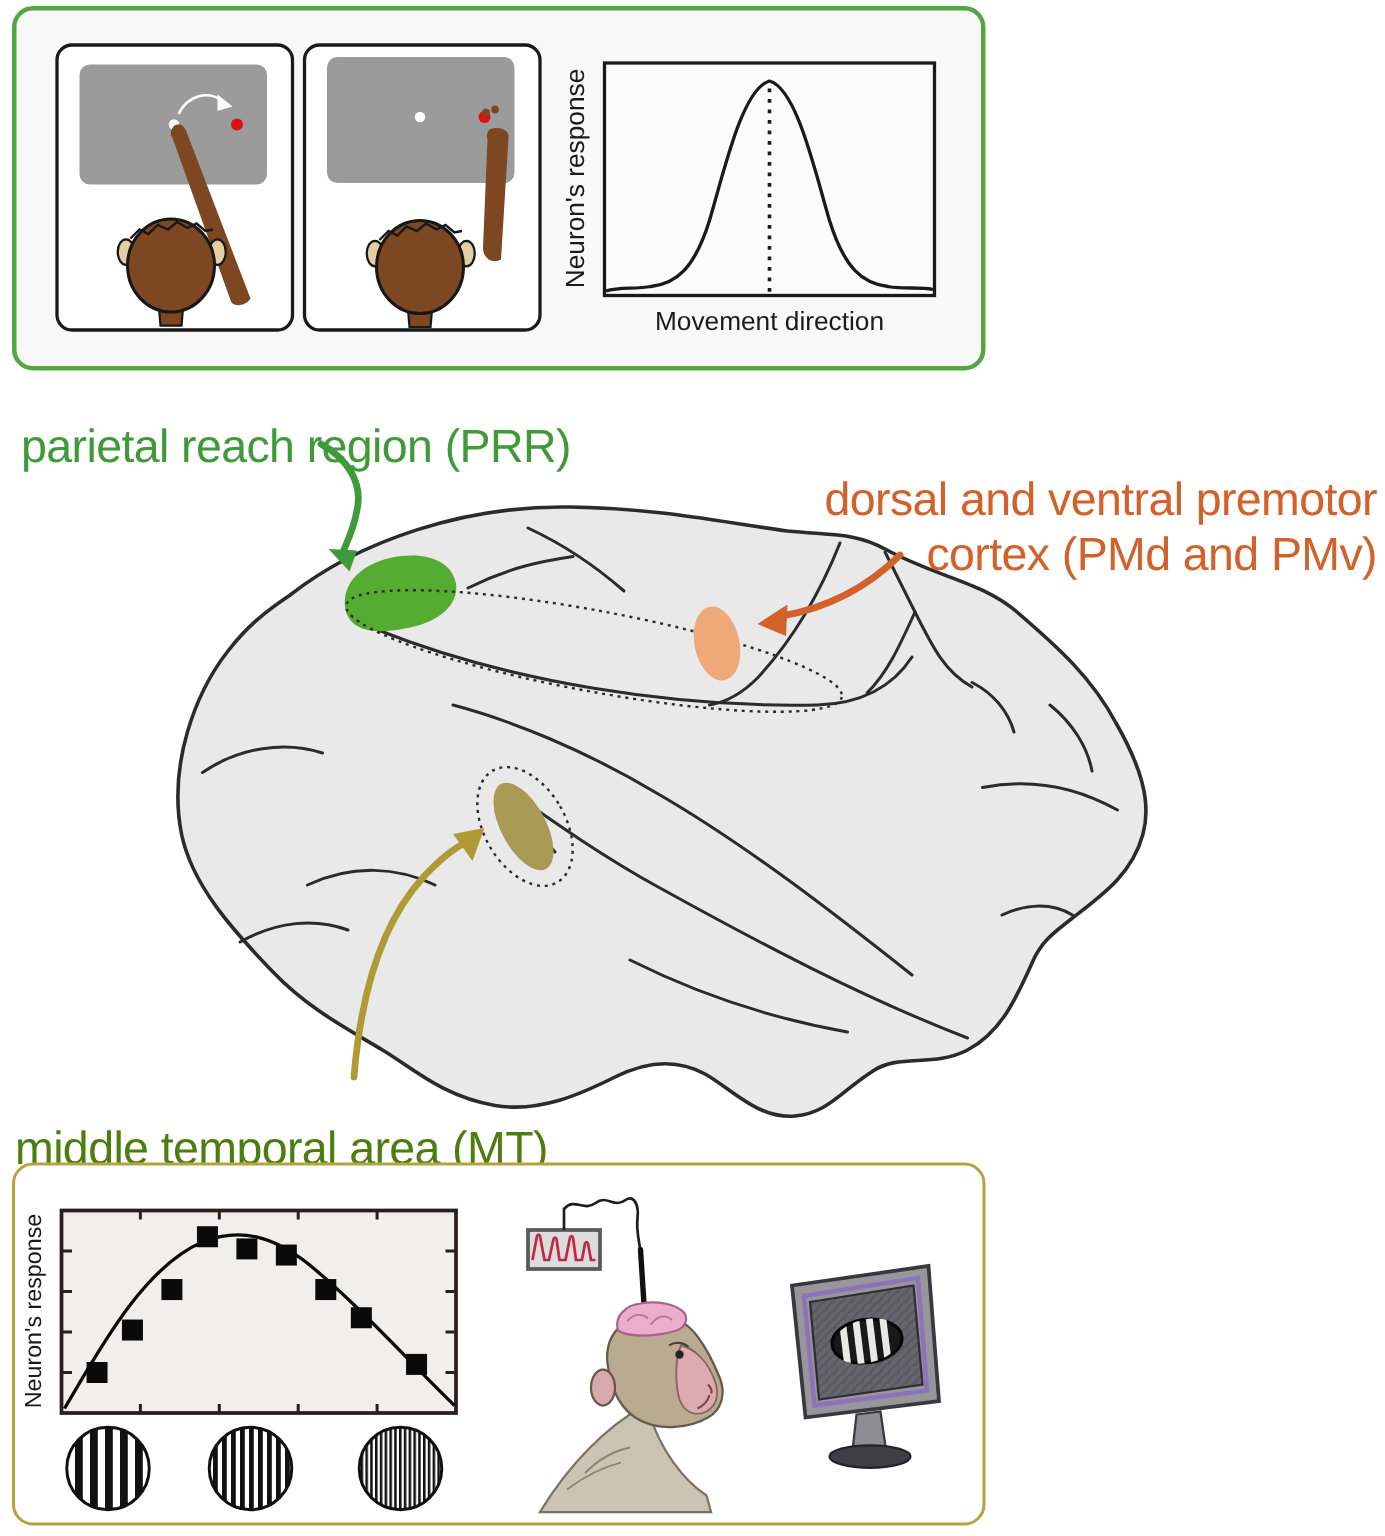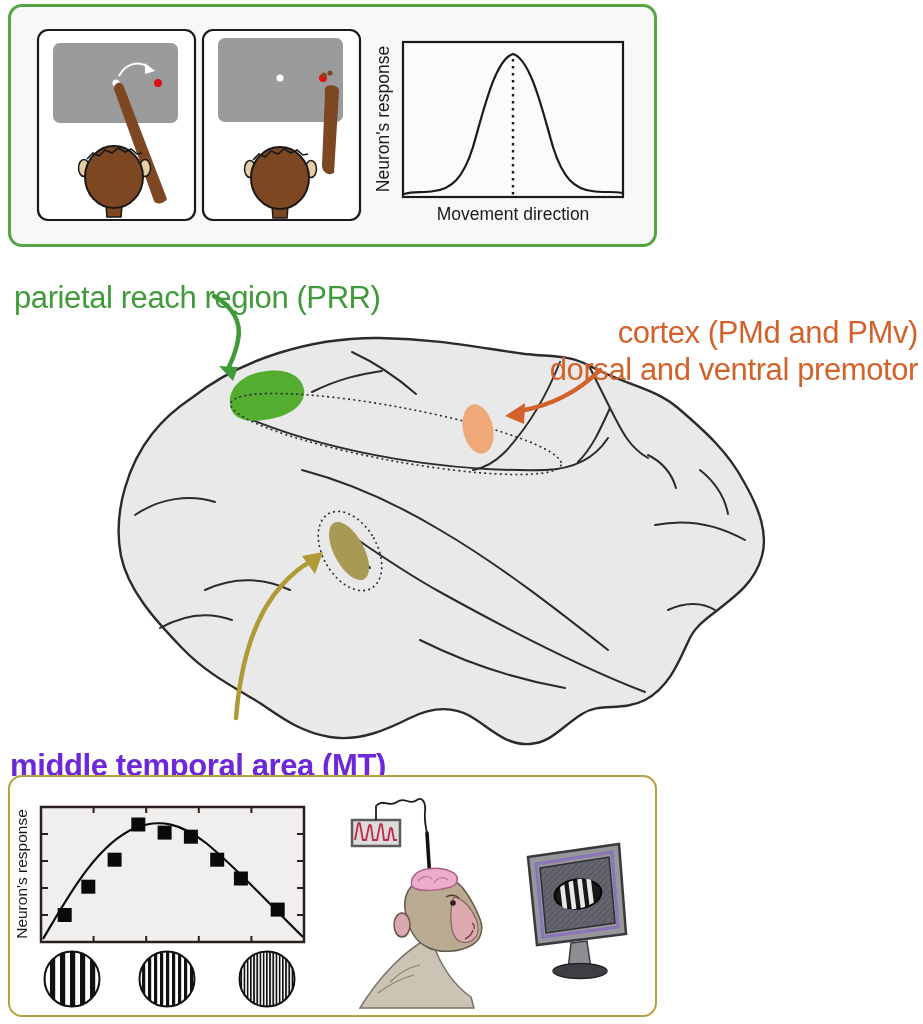--- a/index.html
+++ b/index.html
@@ -6,21 +6,21 @@
   #canvas{position:relative;width:923px;height:1024px;background:#ffffff;overflow:hidden;
           font-family:"Liberation Sans", sans-serif;}
   .abs{position:absolute;}
   .panel-top{left:8px;top:4px;width:643px;height:237px;border:3px solid #56a544;
              border-radius:14px;background:#f8f8f8;}
   .panel-bottom{left:8px;top:775px;width:645px;height:238px;border:2.5px solid #b5a342;
                 border-radius:14px;background:#ffffff;}
   .lbl{position:absolute;font-size:31px;letter-spacing:-0.4px;white-space:nowrap;margin-top:20px;}
   .lbl-prr{left:14px;top:260px;color:#3f9a39;}
   .lbl-premotor{right:5px;top:294px;color:#d2622a;text-align:right;line-height:37px;}
-  .lbl-mt{left:10px;top:728px;color:#6d28d9;font-weight:bold;}
+  .lbl-mt{left:10px;top:728px;color:#4d7c0f;}
   svg{display:block;}
   text{font-family:"Liberation Sans", sans-serif;}
 </style>
 </head>
 <body>
 
 <div id="canvas">
 
   <svg class="abs" style="left:0;top:0;" width="923" height="1024" viewBox="0 0 923 1024">
 
@@ -117,22 +117,22 @@
                  C552,172 564,182 581,184 C592,186 602,184 611,186" fill="none" stroke="#1a1a1a" stroke-width="2.2"></path>
         <path d="M502,52 L502,188" stroke="#1a1a1a" stroke-width="2.4" stroke-dasharray="2.5 4.5"></path>
         <text x="378" y="112" transform="rotate(-90 378 112)" text-anchor="middle" font-size="17.5" fill="#1a1a1a">Neuron's response</text>
         <text x="502" y="213" text-anchor="middle" font-size="17.5" fill="#1a1a1a">Movement direction</text>
       </g>
     </svg>
   </div>
 
   <div class="lbl lbl-prr">parietal reach region (PRR)</div>
   <div class="lbl lbl-premotor">
+    <div>dorsal and ventral premotor</div>
     <div>cortex (PMd and PMv)</div>
-    <div>dorsal and ventral premotor</div>
   </div>
   <div class="lbl lbl-mt">middle temporal area (MT)</div>
 
   <div class="abs panel-bottom">
     <svg width="645" height="238" viewBox="0 0 645 238">
       <defs>
         <pattern id="g1" patternUnits="userSpaceOnUse" width="10" height="60">
           <rect width="10" height="60" fill="#ffffff"></rect>
             <rect width="5.2" height="60" fill="#111111"></rect>
         </pattern>

